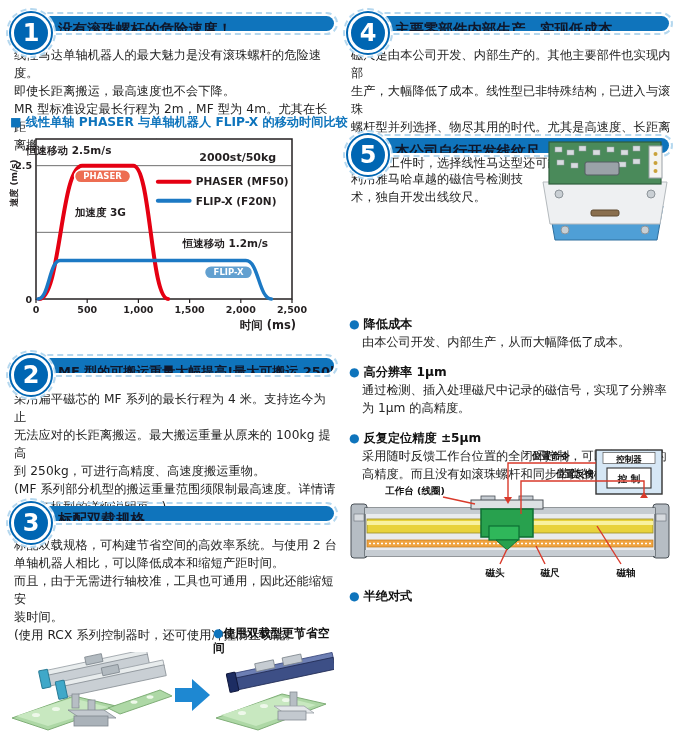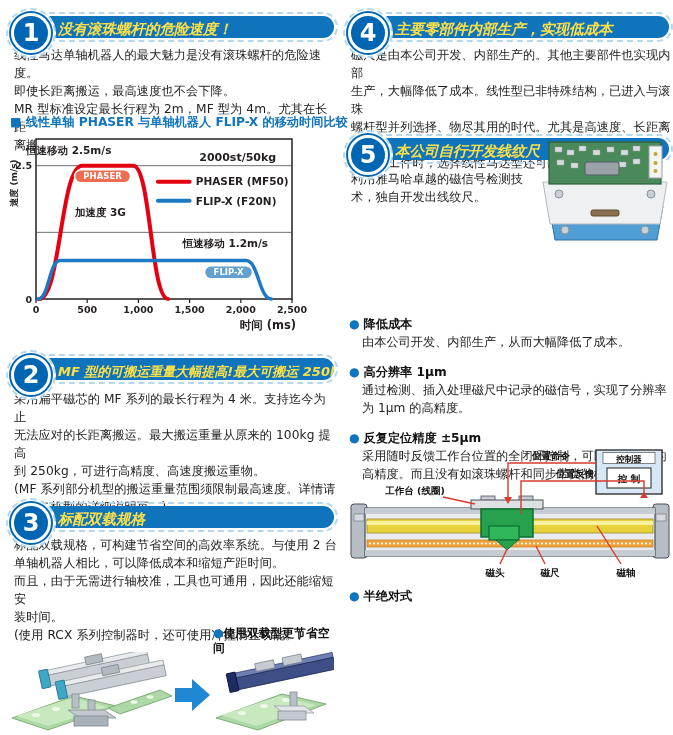--- a/index.html
+++ b/index.html
@@ -11,22 +11,22 @@
   .col{position:absolute;top:0;}
   #col-left{left:6px;width:332px;height:735px;}
   #col-right{left:343px;width:330px;height:735px;}
   .abs{position:absolute;}
   
   .sec-hdr{position:absolute;left:0;right:0;height:46px;}
   .badge-wrap{position:absolute;left:0;top:0;z-index:3;border:2px dashed #b5d8ef;border-radius:50%;padding:3px;background:#fff;}
   .badge{width:34px;height:34px;border-radius:50%;background:#0066b3;border:3px solid #fff;box-shadow:0 0 0 2px #0066b3;
     color:#fff;font-size:24px;font-weight:bold;display:flex;align-items:center;justify-content:center;}
   .banner-wrap{position:absolute;left:16px;right:0;top:4px;border:2px dashed #b5d8ef;border-radius:9px 19px 19px 9px;padding:2px;}
-  .banner{height:22px;line-height:27px;background:#0f74bc;border-radius:5px 14px 14px 5px;color:#fde047;font-weight:bold;
-    font-size:14.5px;padding-left:32px;white-space:nowrap;overflow:hidden;font-style:italic;}
+  .banner{height:15px;line-height:27px;background:#0f74bc;border-radius:5px 14px 14px 5px;color:#0f172a;font-weight:bold;
+    font-size:14.5px;padding-left:32px;white-space:nowrap;overflow:hidden;}
   .banner.small{font-size:13px;}
   
   .body-text{font-size:12.2px;line-height:18px;white-space:pre-line;color:#222;letter-spacing:0.1px;}
   .chart-caption{font-size:12.2px;font-weight:bold;color:#0e74bc;white-space:nowrap;}
   .fig-label{font-size:11.8px;font-weight:bold;color:#111;white-space:pre-line;line-height:15px;}
   .fig-label .dot,.bullet-dot{color:#0e74bc;}
   .bullet{font-size:12.2px;}
   .bullet-title{font-weight:bold;color:#111;}
   .bullet-body{margin-left:13px;line-height:18px;white-space:pre-line;color:#222;}
   svg text{font-family:"DejaVu Sans","Liberation Sans",sans-serif;}

